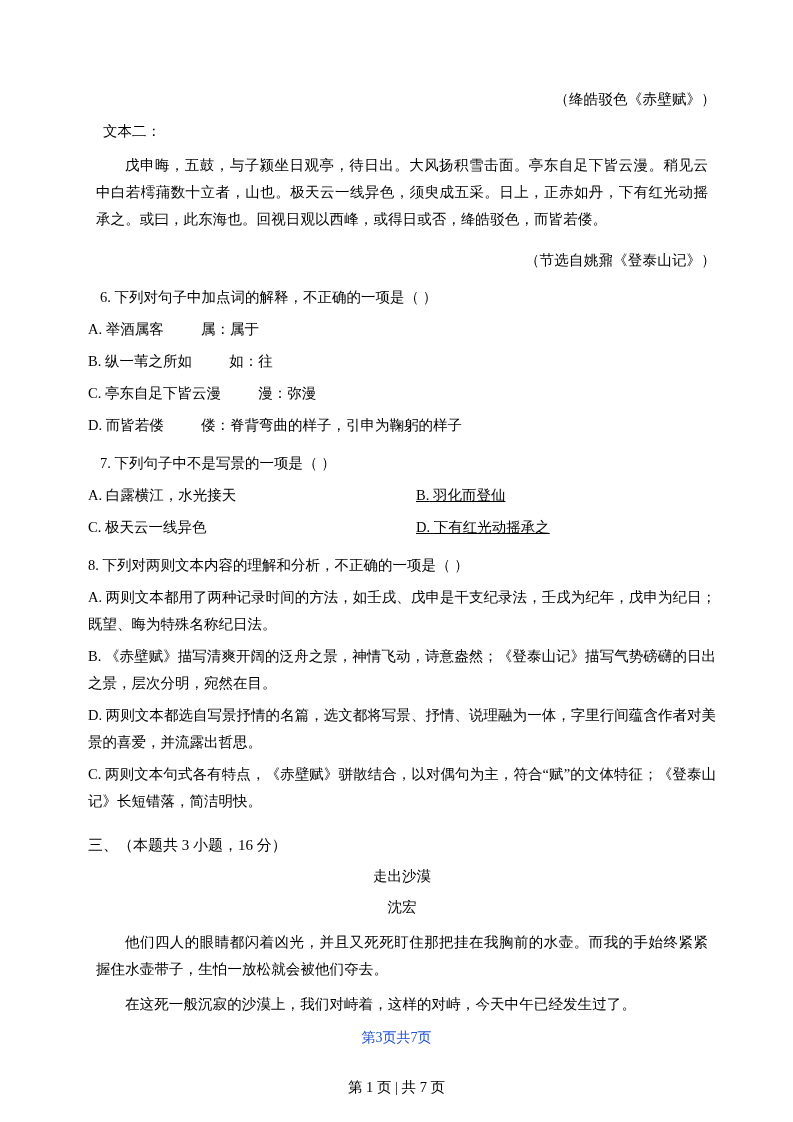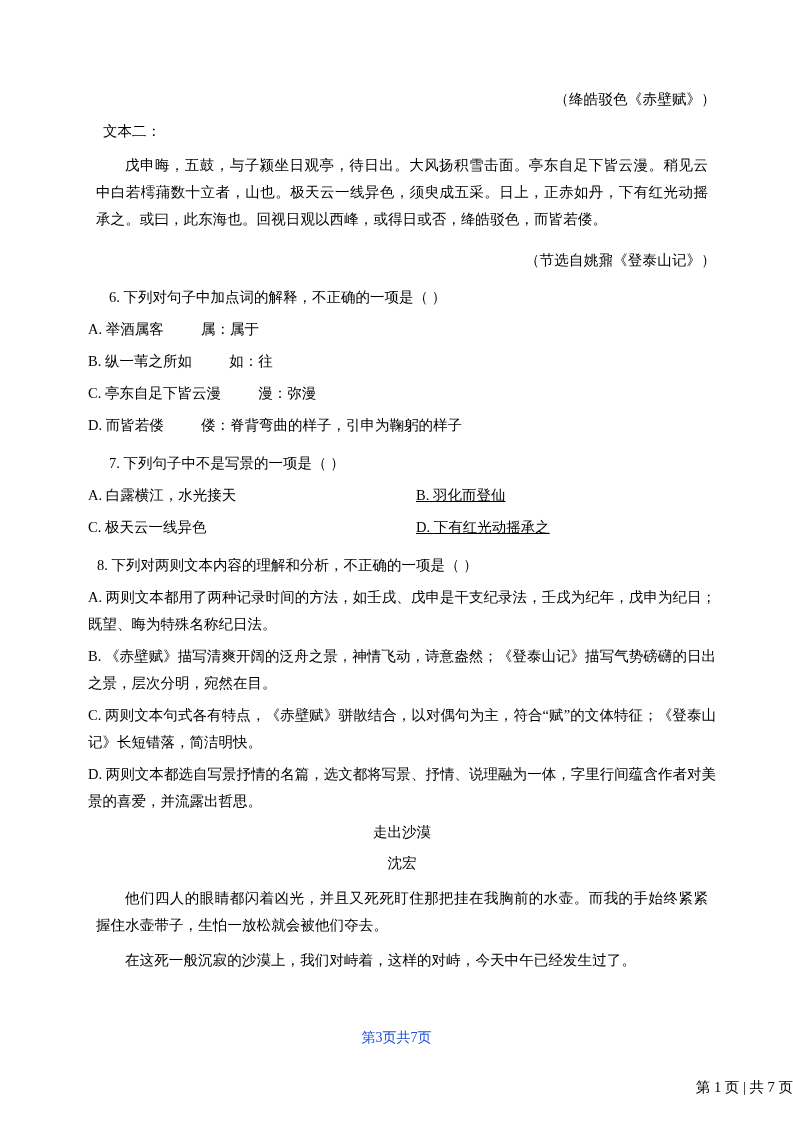--- a/index.html
+++ b/index.html
@@ -46,21 +46,21 @@
     font-size: 14.5px;
     line-height: 27px;
     margin: 8px;
     text-indent: 29px;
     text-align: justify;
     letter-spacing: 0.1px;
   }
   .q-stem {
     font-size: 14.5px;
     line-height: 27px;
-    margin: 11px 0 0 9px;
+    margin: 11px 0 0 0;
     text-indent: 12px;
     text-align: justify;
   }
   .q-stem.no-indent {
     text-indent: 0;
   }
   .opt {
     font-size: 14.5px;
     line-height: 27px;
     margin: 5px 0 0 0;
@@ -104,21 +104,21 @@
     width: 793px;
     text-align: center;
     font-size: 14px;
     color: #1d4ed8;
   }
   .footer-page {
     position: absolute;
     left: 0;
     top: 1078px;
     width: 793px;
-    text-align: right;
+    text-align: center;
     font-size: 14.5px;
     color: #000;
   }
 </style>
 </head>
 <body>
 
 <div class="page">
   <div class="content">
 
@@ -191,28 +191,29 @@
     </div>
     <div class="opt">
       <span>A.</span>
       <span>两则文本都用了两种记录时间的方法，如壬戌、戊申是干支纪录法，壬戌为纪年，戊申为纪日；既望、晦为特殊名称纪日法。</span>
     </div>
     <div class="opt">
       <span>B.</span>
       <span>《赤壁赋》描写清爽开阔的泛舟之景，神情飞动，诗意盎然；《登泰山记》描写气势磅礴的日出之景，层次分明，宛然在目。</span>
     </div>
     <div class="opt">
+      <span>D.</span>
+      <span>两则文本都选自写景抒情的名篇，选文都将写景、抒情、说理融为一体，字里行间蕴含作者对美景的喜爱，并流露出哲思。</span>
+    </div>
+    <div class="opt">
       <span>C.</span>
       <span>两则文本句式各有特点，《赤壁赋》骈散结合，以对偶句为主，符合“赋”的文体特征；《登泰山记》长短错落，简洁明快。</span>
     </div>
-    <div class="opt">
-      <span>D.</span>
-      <span>两则文本都选自写景抒情的名篇，选文都将写景、抒情、说理融为一体，字里行间蕴含作者对美景的喜爱，并流露出哲思。</span>
-    </div>
-
+
+    <div class="section-head">三、（本题共 3 小题，16 分）</div>
     <div class="centered">走出沙漠</div>
     <div class="centered">沈宏</div>
     <div class="body-para">他们四人的眼睛都闪着凶光，并且又死死盯住那把挂在我胸前的水壶。而我的手始终紧紧握住水壶带子，生怕一放松就会被他们夺去。</div>
     <div class="body-para">在这死一般沉寂的沙漠上，我们对峙着，这样的对峙，今天中午已经发生过了。</div>
 
   </div>
 
   <div class="footer-inner">第3页共7页</div>
   <div class="footer-page">第 1 页 | 共 7 页</div>
 </div>

